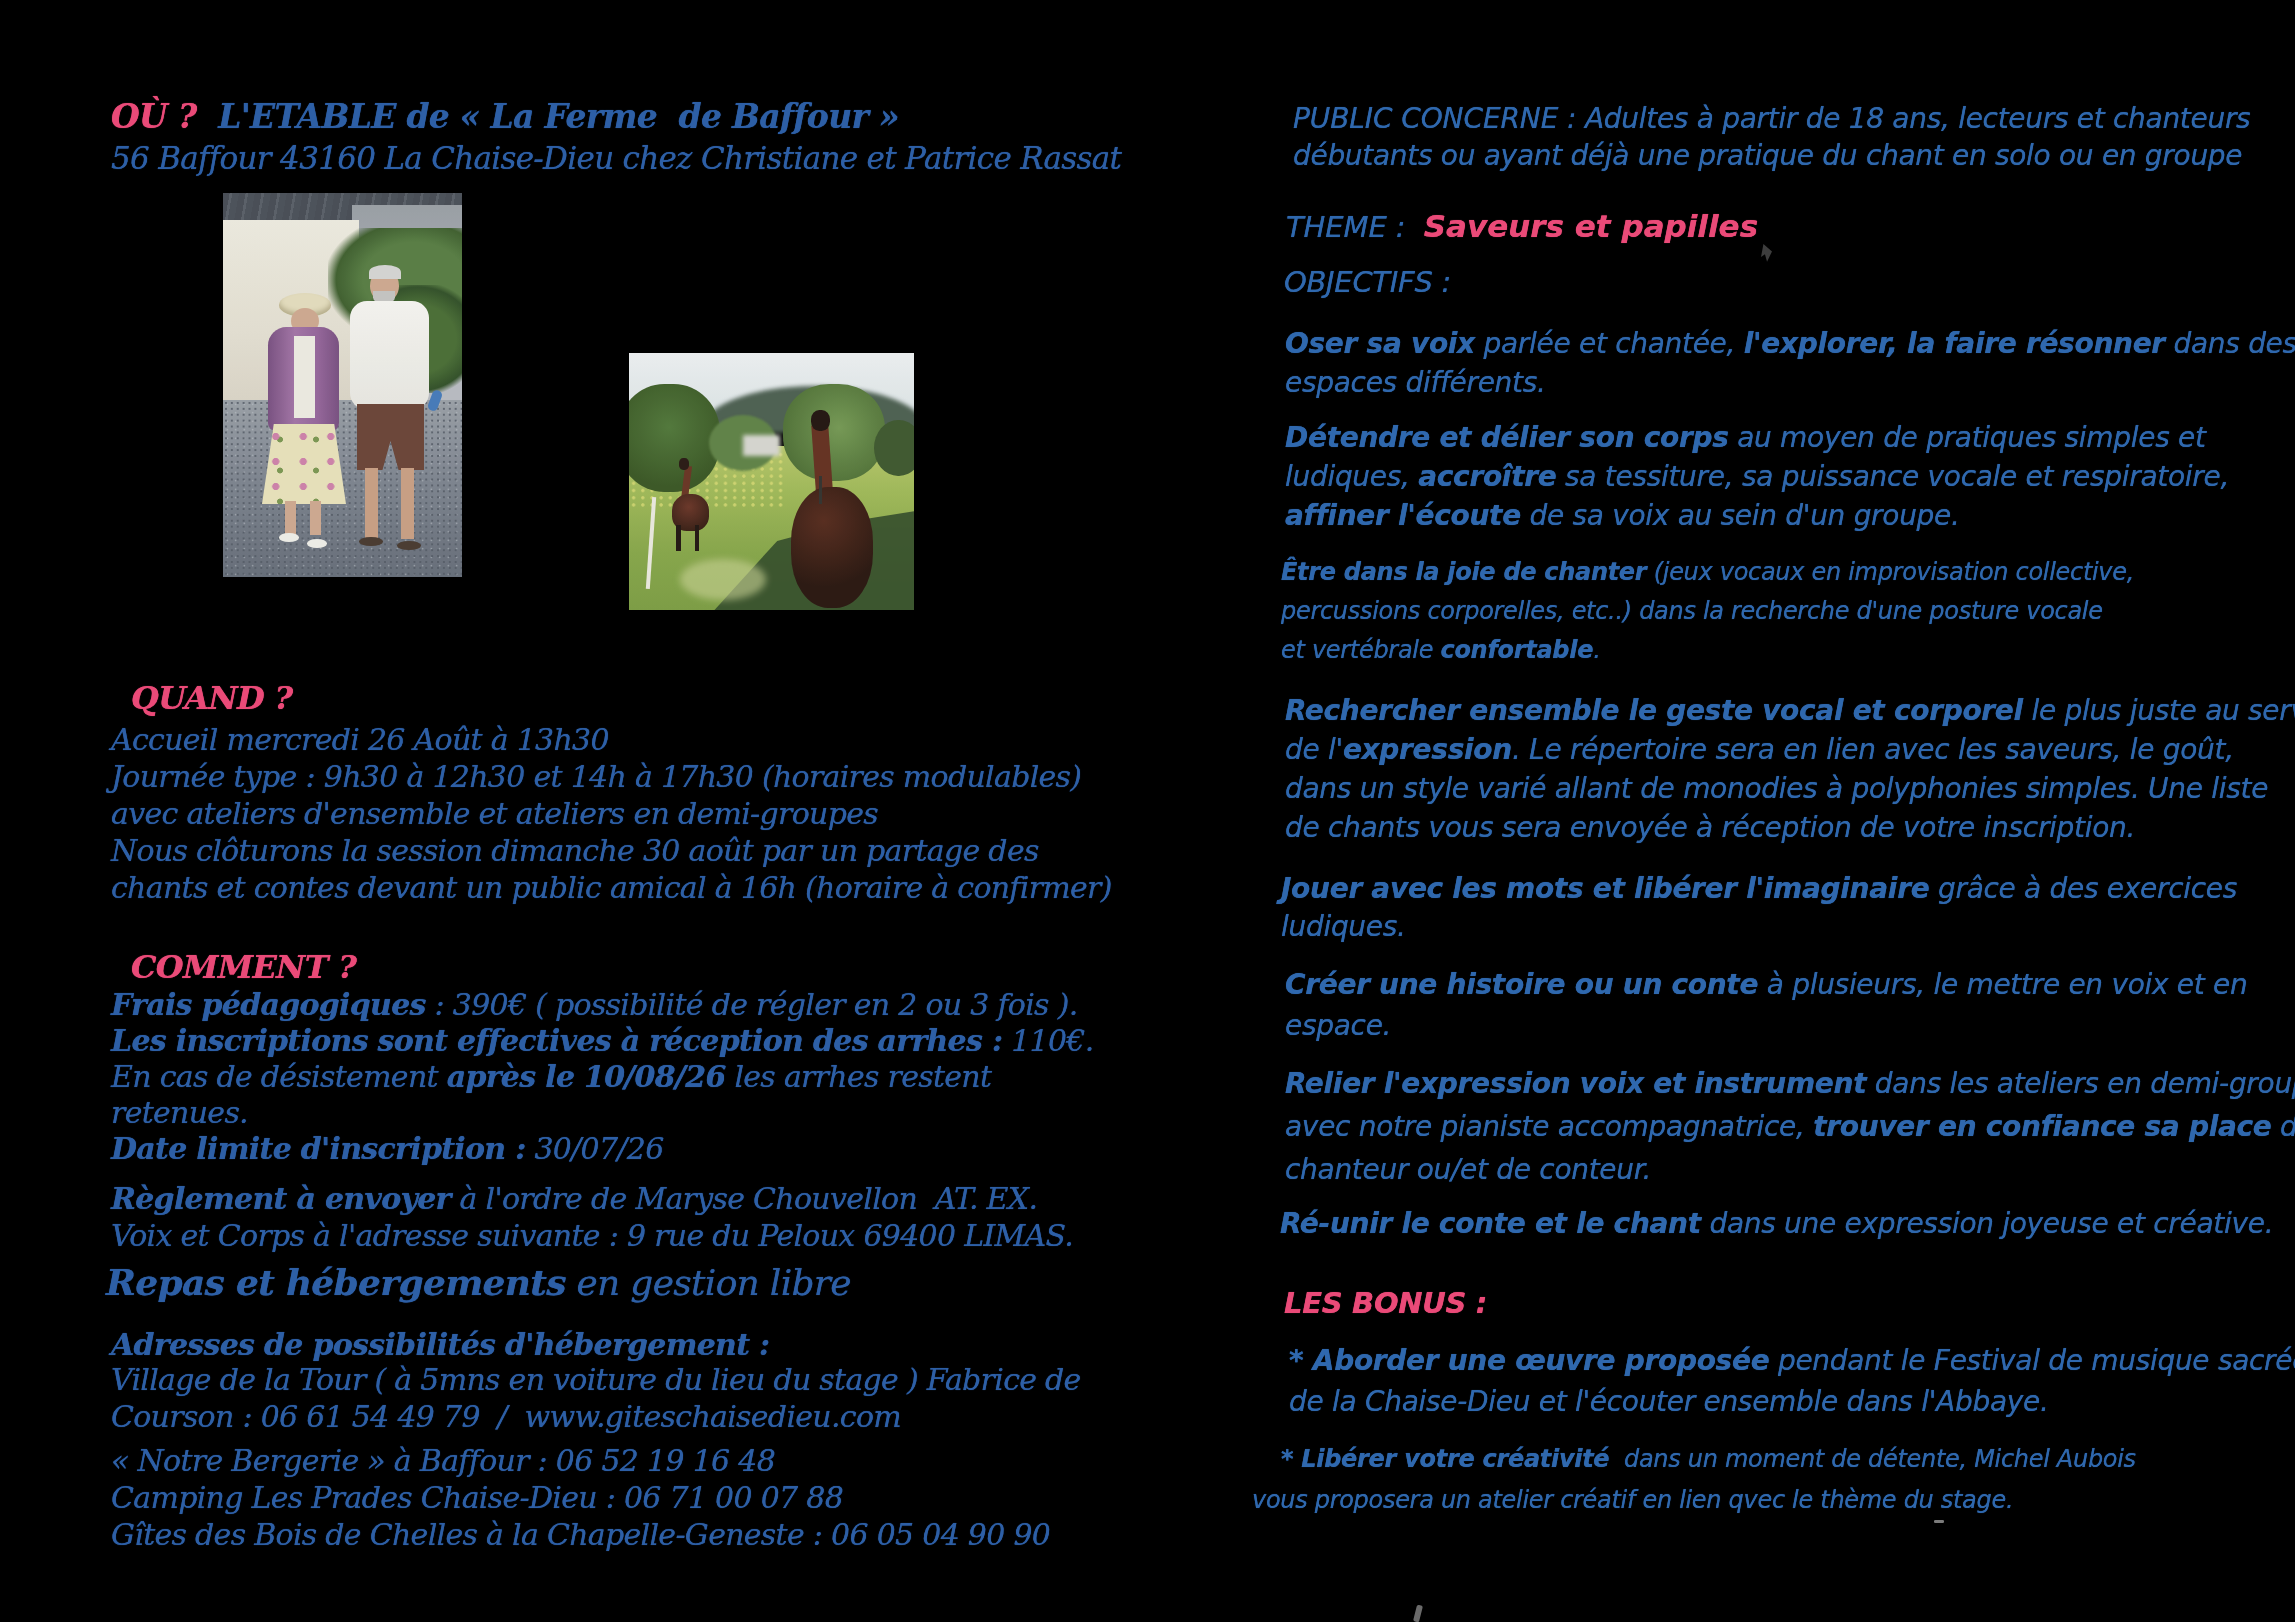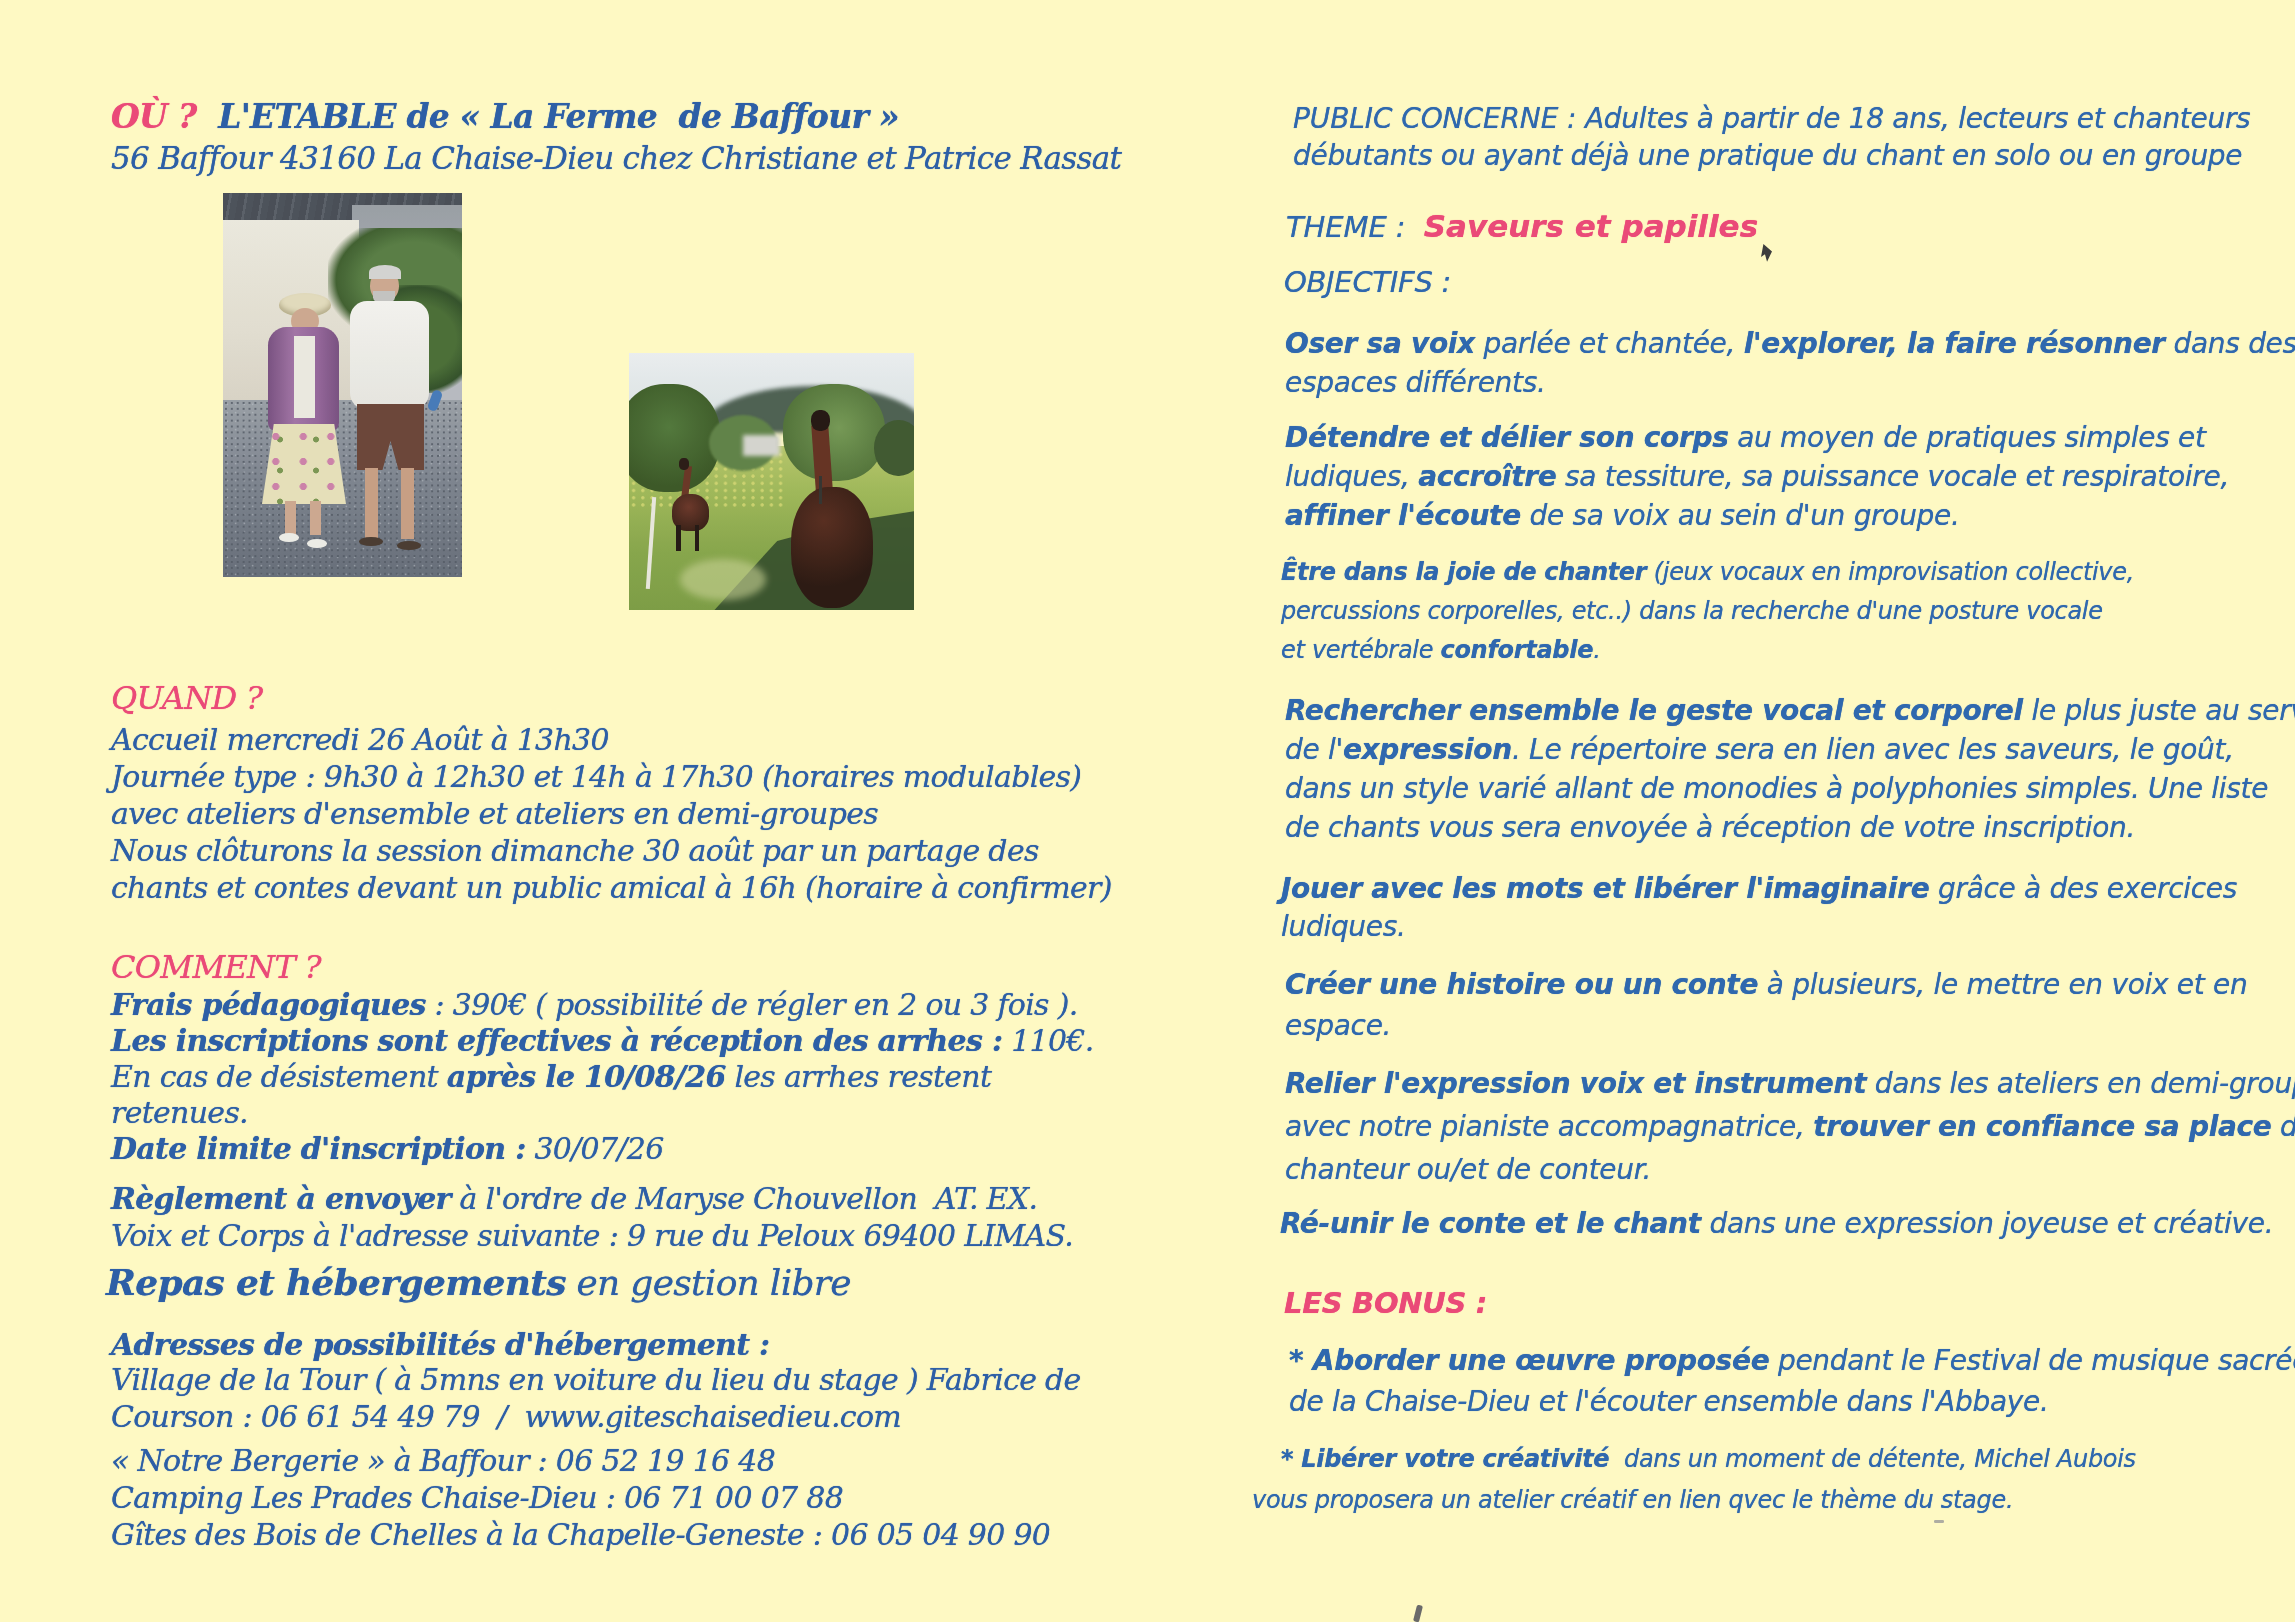--- a/index.html
+++ b/index.html
@@ -2,30 +2,30 @@
 <html style="font-size:10.5px"><head>
 <meta charset="utf-8">
 <title>Stage flyer scan</title>
 <style>
   :root{
     --left-blue:#2d5fa6;
     --right-blue:#2f68ae;
     --pink:#ea4a78;
   }
   html,body{margin:0;padding:0;background:#ffffff;}
-  .page{position:relative;width:2295px;height:1622px;background:#fef9c3;overflow:hidden;}
+  .page{position:relative;width:2295px;height:1622px;background:#000000;overflow:hidden;}
   .abs{position:absolute;}
   .serif{font-family:"DejaVu Serif","Liberation Serif",serif;font-style:italic;color:var(--left-blue);letter-spacing:-0.7px;text-shadow:0 0 0.8px;}
   .sans{font-family:"DejaVu Sans","Liberation Sans",sans-serif;font-style:italic;color:var(--right-blue);letter-spacing:-0.3px;text-shadow:0 0 0.7px;}
   .line{white-space:pre;}
   .b{font-weight:bold;}
   .red{color:var(--pink);}
   .hd{letter-spacing:-0.1px;}
   .theme{font-size:31px;letter-spacing:0;}
-  .h-red{color:var(--pink);font-weight:normal;}
+  .h-red{color:var(--pink);font-weight:bold;margin-left:20px;}
   .outdent .line:nth-child(2){margin-left:-29px;}
   .photo{overflow:hidden;filter:blur(0.5px) saturate(0.88) contrast(0.96);}
   .photo *{position:absolute;}
 </style>
 </head>
 <body>
 
 <div class="page">
 
   <div class="abs serif b" style="left:111px;top:96px;font-size:33px;line-height:41px">

